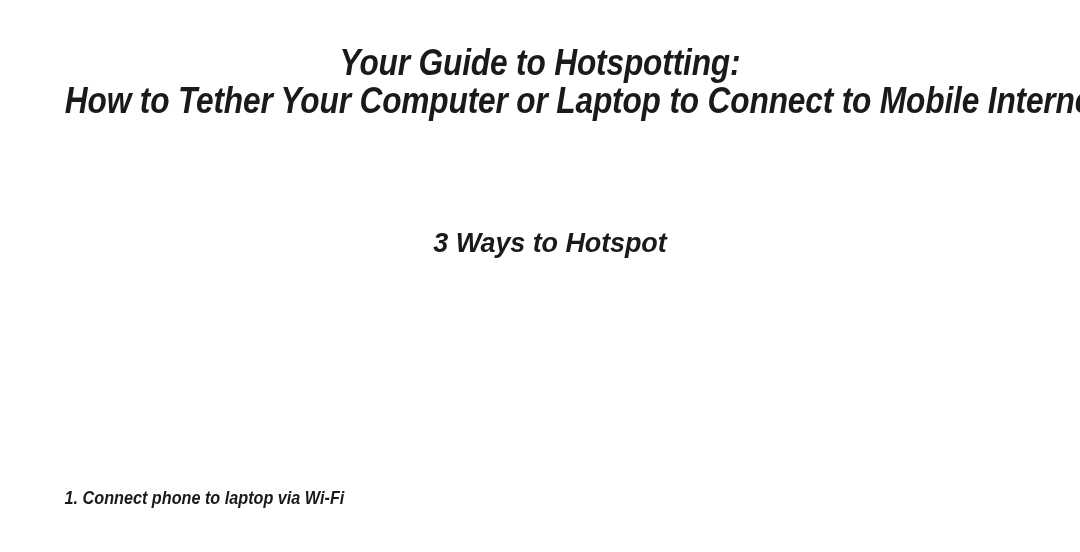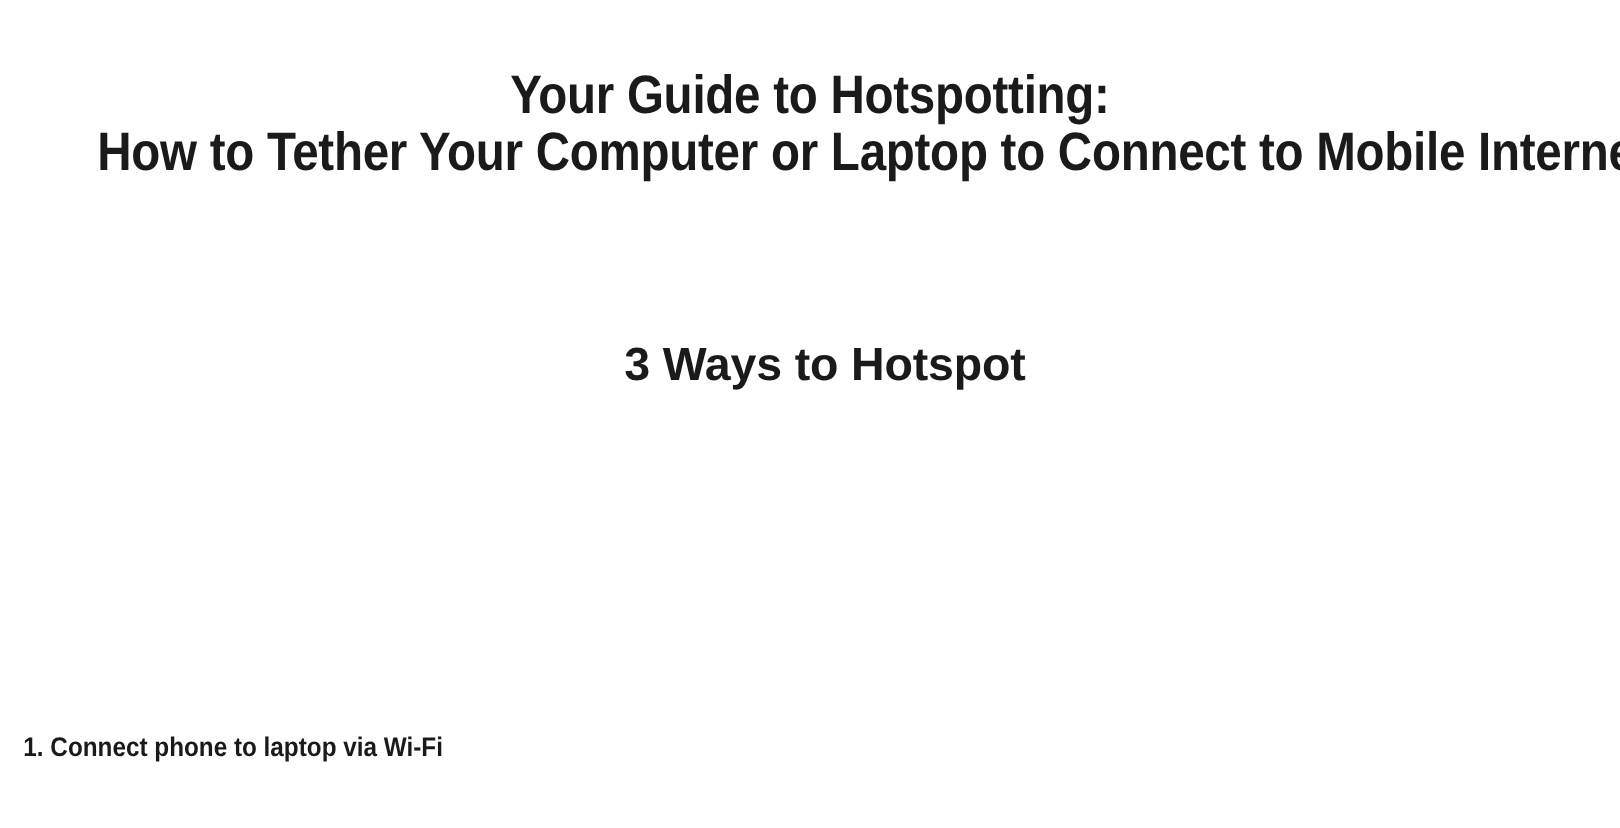--- a/index.html
+++ b/index.html
@@ -14,20 +14,21 @@
     font-family: "Liberation Sans", sans-serif;
     color: #1a1a1a;
     -webkit-font-smoothing: antialiased;
   }
 
   .page {
     position: relative;
     width: 1080px;
     height: 400px;
     background: #ffffff;
+    font-style: italic;
   }
 
   
   .title-block {
     position: absolute;
     left: 0;
     top: 44px;
     width: 1080px;
     text-align: center;
   }
@@ -49,21 +50,21 @@
 
   
   .section-heading {
     position: absolute;
     left: 0;
     top: 224px;
     width: 1080px;
     text-align: center;
     font-family: "Liberation Sans", sans-serif;
     font-weight: 700;
-    font-size: 31px;
+    font-size: 27px;
     line-height: 38px;
     letter-spacing: -0.1px;
     color: #1a1a1a;
     white-space: nowrap;
   }
   .section-heading .sh-inner {
     display: inline-block;
     transform: translateX(10px);
   }
 
@@ -88,21 +89,21 @@
     position: absolute;
     left: 0;
     top: 486px;
     width: 1080px;
     display: flex;
     flex-direction: row;
   }
   .caption-col {
     flex: 0 0 360px;
     width: 360px;
-    text-align: left;
+    text-align: right;
   }
   .caption-text {
     display: inline-block;
     font-family: "Liberation Sans Narrow", "Liberation Sans", sans-serif;
     font-weight: 700;
     font-size: 18px;
     line-height: 24px;
     letter-spacing: 0px;
     color: #1a1a1a;
     transform: scaleX(0.9);

